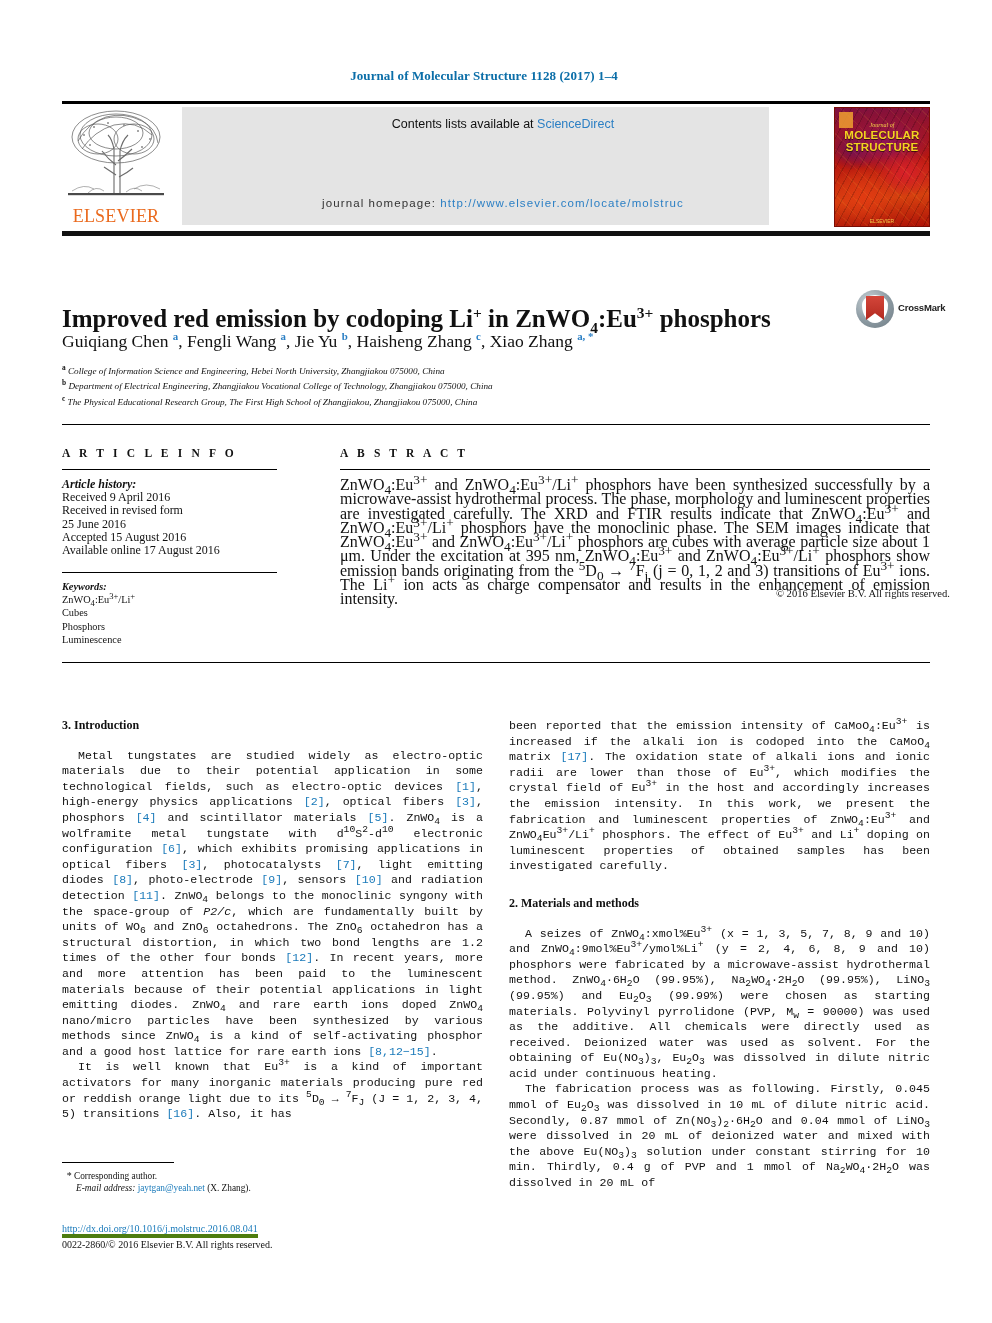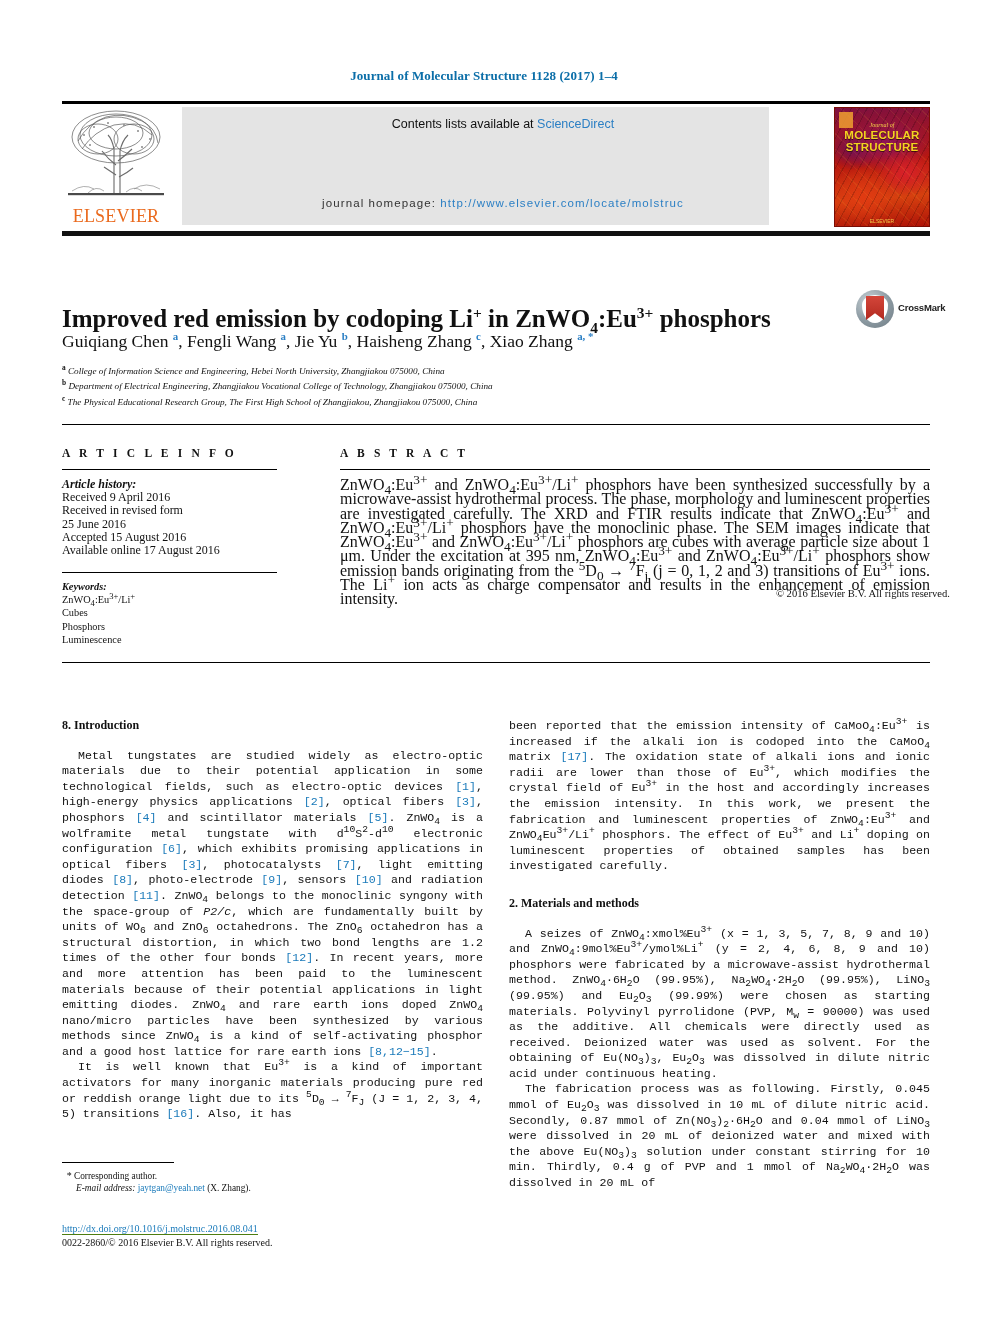--- a/index.html
+++ b/index.html
@@ -409,21 +409,21 @@
     position: absolute;
     left: 62px; top: 1222px;
     width: 421px;
     font-family: "Liberation Serif", serif;
     font-size: 10px;
     line-height: 13.5px;
     color: #111;
   }
   .doi-block .doi {
     color: #1a7aba;
-    border-bottom: 1px solid #4d7c0f;
+    border-bottom: 4px solid #4d7c0f;
     display: inline-block;
     line-height: 11px;
   }
   sub, sup { line-height: 0; }
 </style>
 </head>
 <body>
 
 <div class="page">
 
@@ -530,21 +530,21 @@
     <div>Cubes</div>
     <div>Phosphors</div>
     <div>Luminescence</div>
   </div>
 
   <div class="abstract">ZnWO<sub>4</sub>:Eu<sup>3+</sup> and ZnWO<sub>4</sub>:Eu<sup>3+</sup>/Li<sup>+</sup> phosphors have been synthesized successfully by a microwave-assist hydrothermal process. The phase, morphology and luminescent properties are investigated carefully. The XRD and FTIR results indicate that ZnWO<sub>4</sub>:Eu<sup>3+</sup> and ZnWO<sub>4</sub>:Eu<sup>3+</sup>/Li<sup>+</sup> phosphors have the monoclinic phase. The SEM images indicate that ZnWO<sub>4</sub>:Eu<sup>3+</sup> and ZnWO<sub>4</sub>:Eu<sup>3+</sup>/Li<sup>+</sup> phosphors are cubes with average particle size about 1 μm. Under the excitation at 395 nm, ZnWO<sub>4</sub>:Eu<sup>3+</sup> and ZnWO<sub>4</sub>:Eu<sup>3+</sup>/Li<sup>+</sup> phosphors show emission bands originating from the <sup>5</sup>D<sub>0</sub> → <sup>7</sup>F<sub>j</sub> (j = 0, 1, 2 and 3) transitions of Eu<sup>3+</sup> ions. The Li<sup>+</sup> ion acts as charge compensator and results in the enhancement of emission intensity.</div>
   <div class="copyright">© 2016 Elsevier B.V. All rights reserved.</div>
   <div class="rule-info-bottom"></div>
 
   <div class="col left">
-    <div class="sec-title">8.  Introduction</div>
+    <div class="sec-title">3.  Introduction</div>
     <p class="body">Metal tungstates are studied widely as electro-optic materials due to their potential application in some technological fields, such as electro-optic devices <span class="ref">[1]</span>, high-energy physics applications <span class="ref">[2]</span>, optical fibers <span class="ref">[3]</span>, phosphors <span class="ref">[4]</span> and scintillator materials <span class="ref">[5]</span>. ZnWO<sub>4</sub> is a wolframite metal tungstate with d<sup>10</sup>S<sup>2</sup>-d<sup>10</sup> electronic configuration <span class="ref">[6]</span>, which exhibits promising applications in optical fibers <span class="ref">[3]</span>, photocatalysts <span class="ref">[7]</span>, light emitting diodes <span class="ref">[8]</span>, photo-electrode <span class="ref">[9]</span>, sensors <span class="ref">[10]</span> and radiation detection <span class="ref">[11]</span>. ZnWO<sub>4</sub> belongs to the monoclinic syngony with the space-group of <i>P2/c</i>, which are fundamentally built by units of WO<sub>6</sub> and ZnO<sub>6</sub> octahedrons. The ZnO<sub>6</sub> octahedron has a structural distortion, in which two bond lengths are 1.2 times of the other four bonds <span class="ref">[12]</span>. In recent years, more and more attention has been paid to the luminescent materials because of their potential applications in light emitting diodes. ZnWO<sub>4</sub> and rare earth ions doped ZnWO<sub>4</sub> nano/micro particles have been synthesized by various methods since ZnWO<sub>4</sub> is a kind of self-activating phosphor and a good host lattice for rare earth ions <span class="ref">[8,12−15]</span>.</p>
     <p class="body">It is well known that Eu<sup>3+</sup> is a kind of important activators for many inorganic materials producing pure red or reddish orange light due to its <sup>5</sup>D<sub>0</sub> → <sup>7</sup>F<sub>J</sub> (J = 1, 2, 3, 4, 5) transitions <span class="ref">[16]</span>. Also, it has</p>
   </div>
 
   <div class="col right">
     <p class="body" style="text-indent:0">been reported that the emission intensity of CaMoO<sub>4</sub>:Eu<sup>3+</sup> is increased if the alkali ion is codoped into the CaMoO<sub>4</sub> matrix <span class="ref">[17]</span>. The oxidation state of alkali ions and ionic radii are lower than those of Eu<sup>3+</sup>, which modifies the crystal field of Eu<sup>3+</sup> in the host and accordingly increases the emission intensity. In this work, we present the fabrication and luminescent properties of ZnWO<sub>4</sub>:Eu<sup>3+</sup> and ZnWO<sub>4</sub>Eu<sup>3+</sup>/Li<sup>+</sup> phosphors. The effect of Eu<sup>3+</sup> and Li<sup>+</sup> doping on luminescent properties of obtained samples has been investigated carefully.</p>
     <div class="sec-title spaced">2.  Materials and methods</div>
     <p class="body">A seizes of ZnWO<sub>4</sub>:xmol%Eu<sup>3+</sup> (x = 1, 3, 5, 7, 8, 9 and 10) and ZnWO<sub>4</sub>:9mol%Eu<sup>3+</sup>/ymol%Li<sup>+</sup> (y = 2, 4, 6, 8, 9 and 10) phosphors were fabricated by a microwave-assist hydrothermal method. ZnWO<sub>4</sub>·6H<sub>2</sub>O (99.95%), Na<sub>2</sub>WO<sub>4</sub>·2H<sub>2</sub>O (99.95%), LiNO<sub>3</sub> (99.95%) and Eu<sub>2</sub>O<sub>3</sub> (99.99%) were chosen as starting materials. Polyvinyl pyrrolidone (PVP, M<sub>w</sub> = 90000) was used as the additive. All chemicals were directly used as received. Deionized water was used as solvent. For the obtaining of Eu(NO<sub>3</sub>)<sub>3</sub>, Eu<sub>2</sub>O<sub>3</sub> was dissolved in dilute nitric acid under continuous heating.</p>
     <p class="body">The fabrication process was as following. Firstly, 0.045 mmol of Eu<sub>2</sub>O<sub>3</sub> was dissolved in 10 mL of dilute nitric acid. Secondly, 0.87 mmol of Zn(NO<sub>3</sub>)<sub>2</sub>·6H<sub>2</sub>O and 0.04 mmol of LiNO<sub>3</sub> were dissolved in 20 mL of deionized water and mixed with the above Eu(NO<sub>3</sub>)<sub>3</sub> solution under constant stirring for 10 min. Thirdly, 0.4 g of PVP and 1 mmol of Na<sub>2</sub>WO<sub>4</sub>·2H<sub>2</sub>O was dissolved in 20 mL of</p>
   </div>

